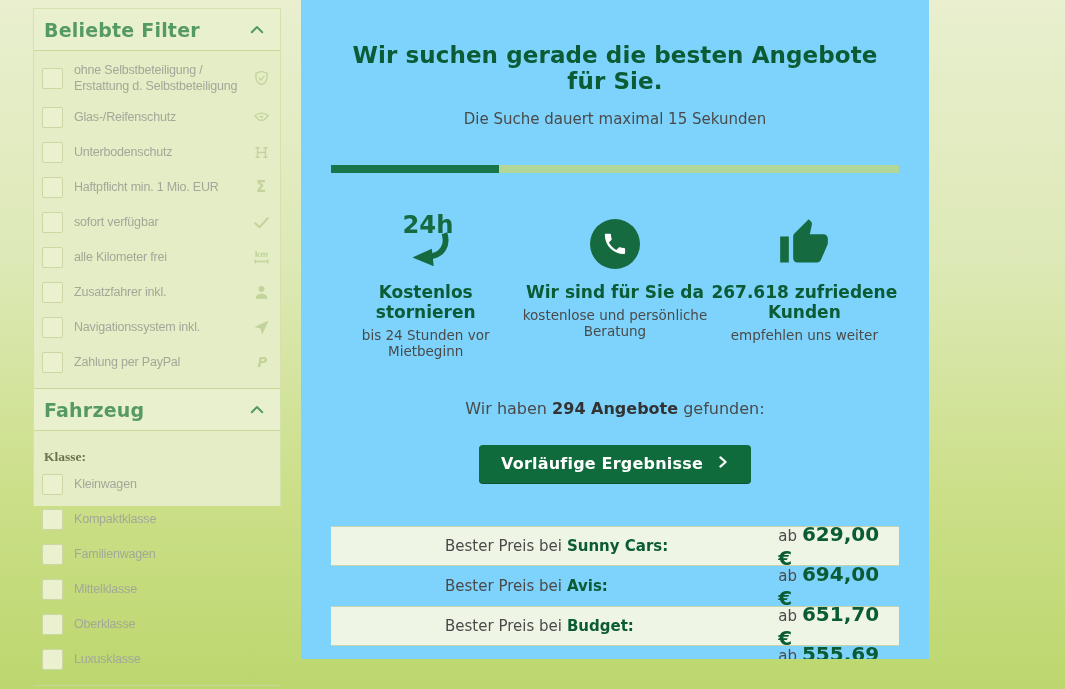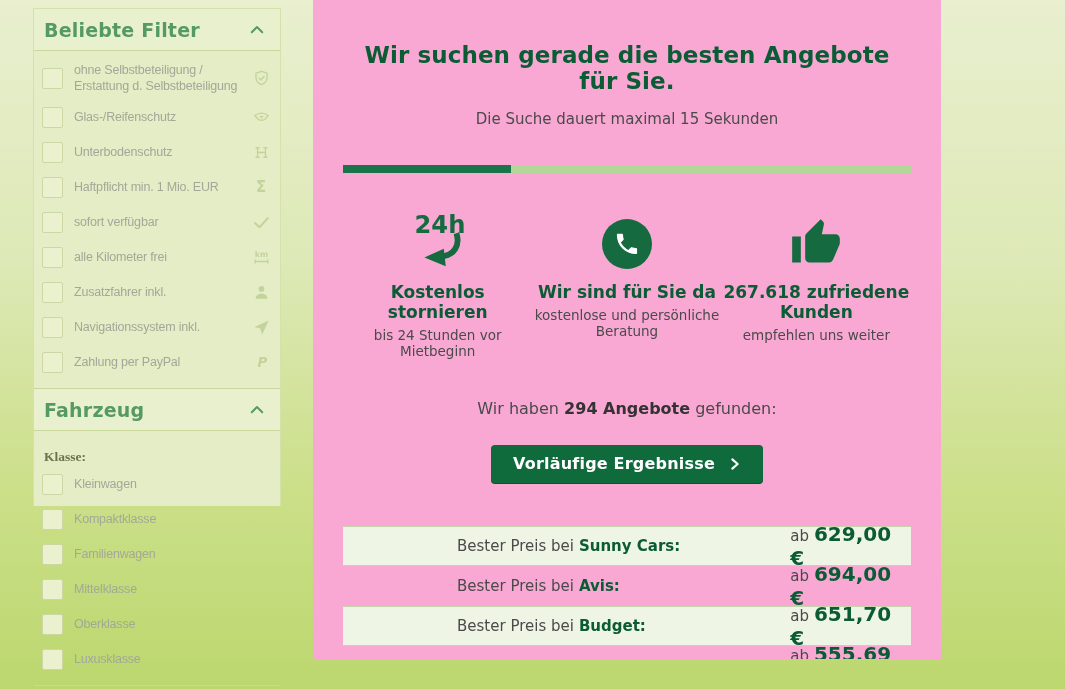--- a/index.html
+++ b/index.html
@@ -65,21 +65,21 @@
   .f-ic svg{display:block;}
   .group-label{
     color:#68744f;font-weight:bold;font-size:13.5px;
     padding:12px 10px 2px 10px;
     font-family:Liberation Serif, serif;
   }
   .chev{width:18px;height:18px;color:var(--header-green);}
   
   .card{
     position:absolute;left:301px;top:0;width:628px;height:659px;
-    background:#f9a8d4;overflow:hidden;margin-left:12px;
+    background:#7dd3fc;overflow:hidden;
   }
   .card-inner{padding:0 30px;}
   .main-title{
     margin-top:42px;text-align:center;
     color:var(--brand-green);font-size:23px;font-weight:bold;letter-spacing:.1px;
   }
   .main-sub{
     margin-top:16px;text-align:center;
     color:var(--muted-text);font-size:15px;
   }
@@ -104,21 +104,21 @@
   }
   .feature .fs{
     margin-top:5px;color:var(--muted-text);font-size:13.5px;
   }
   .results-line{
     margin-top:40px;text-align:center;color:var(--muted-text);font-size:16px;
   }
   .results-line b{color:#333;}
   .cta-wrap{margin-top:27px;text-align:center;}
   .cta{
-    display:inline-flex;align-items:center;gap:12px;
+    display:inline-flex;gap:12px;
     background:var(--button-green);color:#fff;border:none;border-radius:4px;
     font-family:inherit;font-size:16px;font-weight:bold;letter-spacing:.2px;
     padding:9px 20px 10px 22px;cursor:pointer;
     box-shadow:0 1px 0 #0a5230;
   }
   .cta svg{display:block;}
   .price-table{margin-top:43px;}
   .p-row{
     display:flex;align-items:center;height:40px;font-size:15px;color:var(--muted-text);padding-left:26px;
   }

